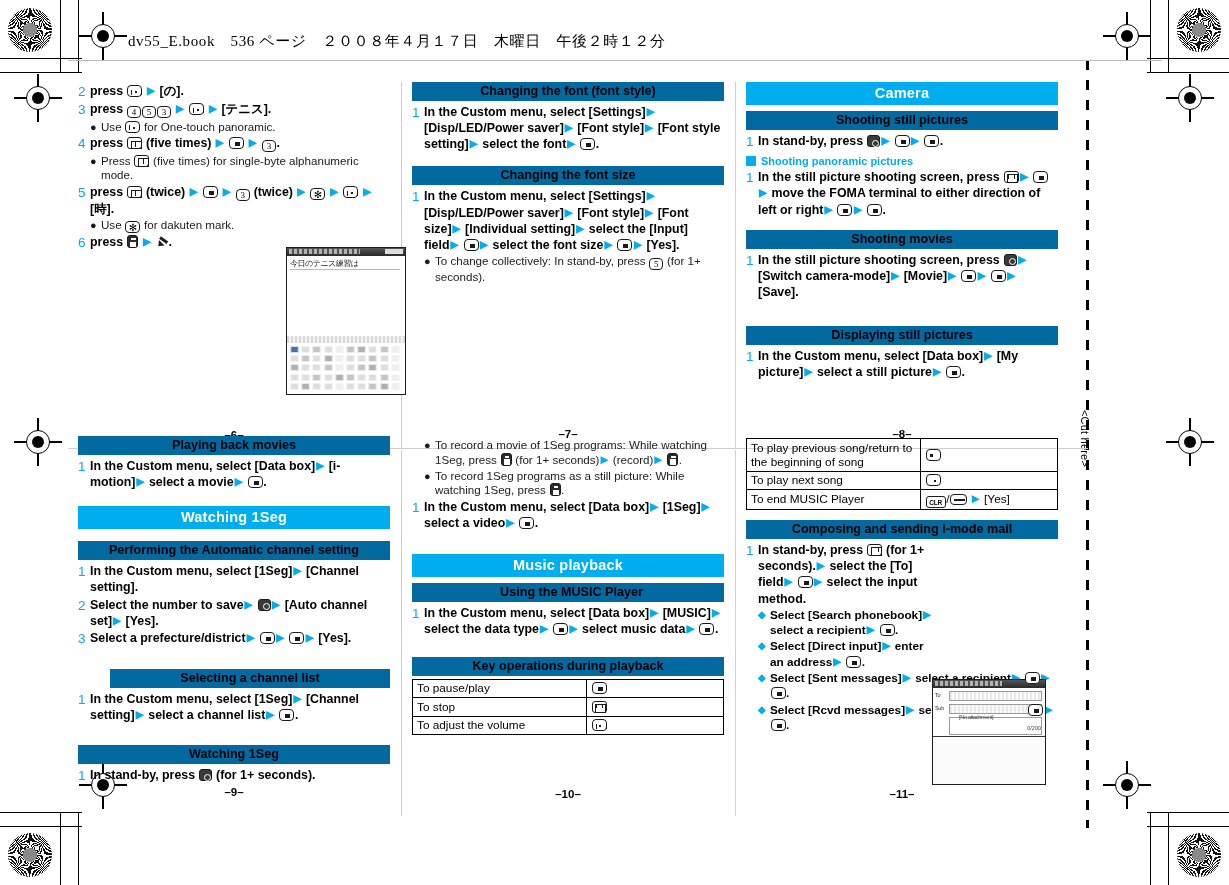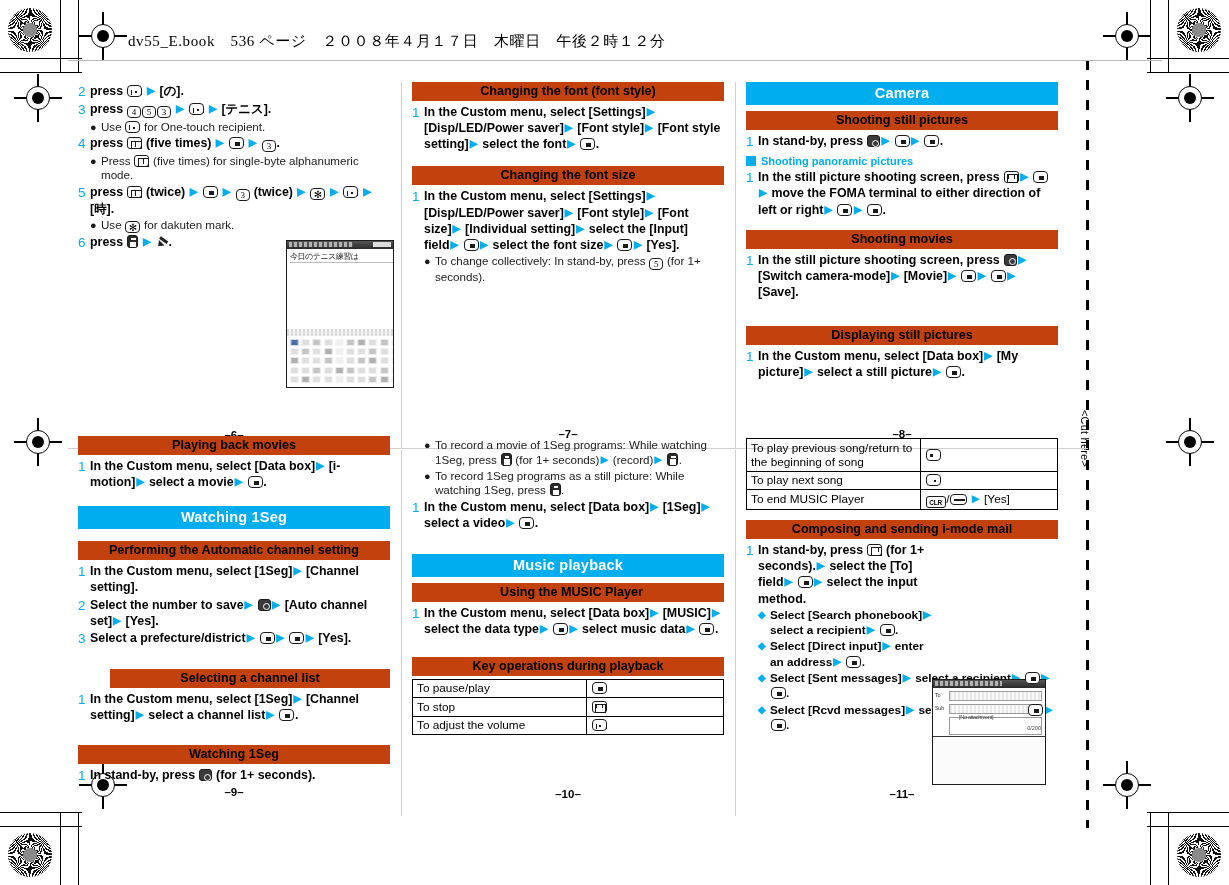--- a/index.html
+++ b/index.html
@@ -136,21 +136,21 @@
     background: #00AEEF;
     color: #ffffff;
     font-weight: bold;
     font-size: 14.5px;
     text-align: center;
     padding: 3px 0 4px;
     margin: 0 0 6px 0;
     letter-spacing: .2px;
   }
   .h-sub {
-    background: #c2410c;
+    background: #0369a1;
     color: #000000;
     font-weight: bold;
     font-size: 12.6px;
     text-align: center;
     padding: 2px 0 3px;
     margin: 0 0 3px 0;
   }
   .h-square {
     color: #00AEEF;
     font-weight: bold;
@@ -379,22 +379,22 @@
     width: 60%; height: 5px;
     background: repeating-linear-gradient(to right,#cfcfcf 0 3px, #555 3px 5px);
     opacity: .8;
   }
   .shot .titlebar .t-right {
     position: absolute; right: 2px; top: 1px;
     width: 18px; height: 5px; background: #ddd;
   }
 
   
-  #shot-text { position: absolute; left: 218px; top: 157px;
-               width: 108px; height: 148px; }
+  #shot-text { position: absolute; left: 218px; top: 164px;
+               width: 120px; height: 148px; }
   #shot-text .jp-line {
     position: absolute; left: 3px; top: 10px;
     font-size: 8px; color: #222; letter-spacing: -.5px;
     white-space: nowrap;
   }
   #shot-text .underline {
     position: absolute; left: 3px; top: 21px;
     width: 110px; height: 1px; background: #bbb;
   }
   #shot-text .palette-title {
@@ -569,21 +569,21 @@
             <span class="key num">4</span><span class="key num">5</span><span class="key num">3</span>
             <span class="arw">▶</span>
             <span class="key nav"><span class="pip"></span></span>
             <span class="arw">▶</span> [テニス].</span>
         </div>
 
         <div class="bullet">
           <span class="dot">●</span>
           <span><span>Use</span>
             <span class="key nav"><span class="pip"></span></span>
-            <span>for One-touch recipient.</span></span>
+            <span>for One-touch panoramic.</span></span>
         </div>
 
         <div class="step">
           <span class="step-num">4</span>
           <span class="step-body"><span>press</span>
             <span class="key func"><span class="v"></span></span>
             <span>(five times)</span>
             <span class="arw">▶</span>
             <span class="key center"></span>
             <span class="arw">▶</span>

